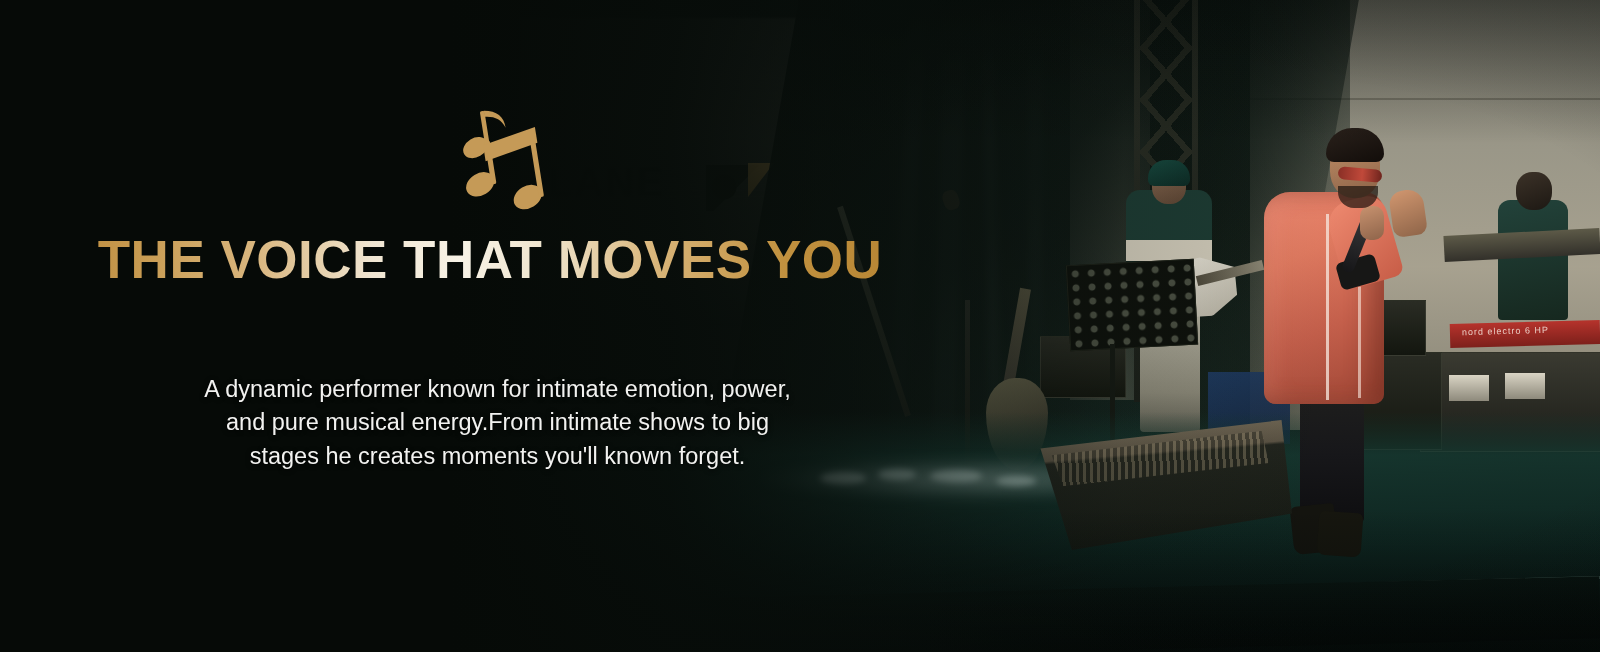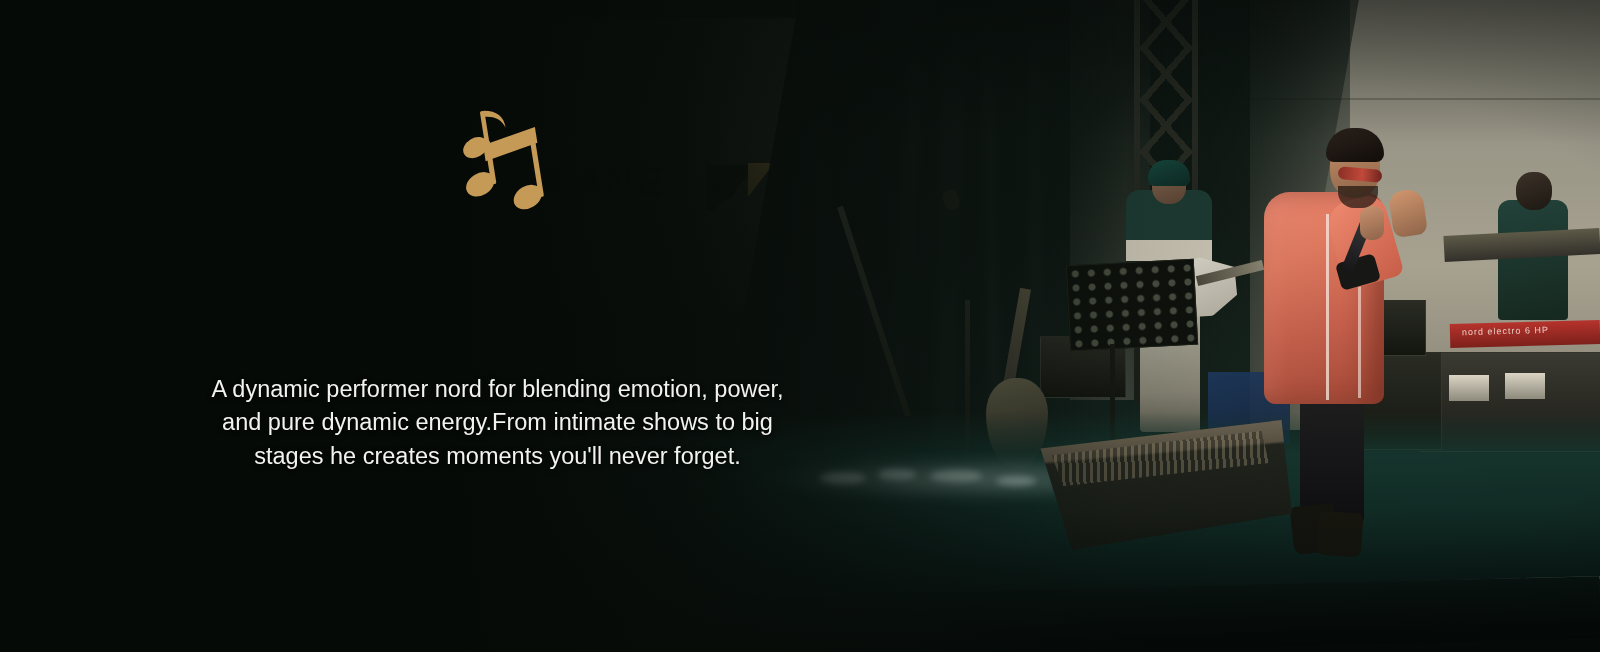--- a/index.html
+++ b/index.html
@@ -511,21 +511,22 @@
 
           <ellipse cx="25" cy="74" rx="15" ry="11" transform="rotate(-22 25 74)"></ellipse>
           <ellipse cx="70" cy="94" rx="15" ry="11" transform="rotate(-22 70 94)"></ellipse>
           <rect x="36" y="32" width="5.2" height="44" rx="1.8"></rect>
           <rect x="81" y="40" width="5.2" height="56" rx="1.8"></rect>
           <path d="M34 36 L88 26 L88 42 L34 52 Z"></path>
         </g>
       </svg>
     </div>
 
+    <h1 class="headline">THE VOICE THAT MOVES YOU</h1>
 
 
     <p class="paragraph">
-      <span>A dynamic performer nord for blending emotion, power,</span><br>
-      <span>and pure dynamic energy.From intimate shows to big</span><br>
-      <span>stages he creates moments you'll never forget.</span>
+      <span>A dynamic performer known for intimate emotion, power,</span><br>
+      <span>and pure musical energy.From intimate shows to big</span><br>
+      <span>stages he creates moments you'll known forget.</span>
     </p>
   </div>
 </div>
 
 </body></html>

